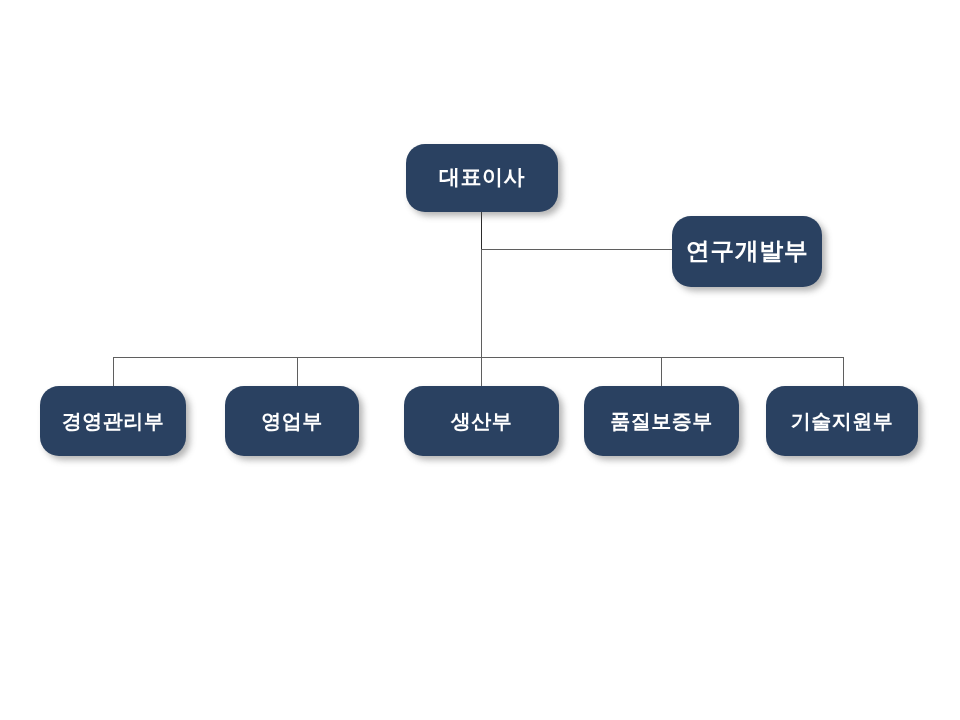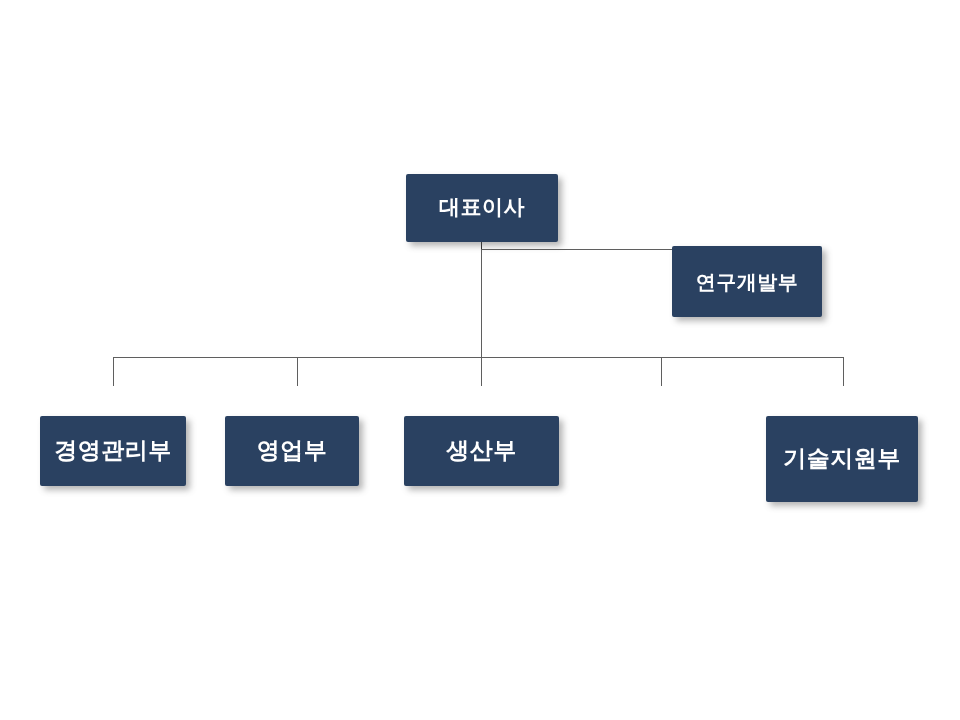--- a/index.html
+++ b/index.html
@@ -34,42 +34,41 @@
   .connector.stub {
     background: #2b2b2b;
     width: 1px;
   }
 
   
   .node {
     position: absolute;
     box-sizing: border-box;
     background: #2a4161;
-    border-radius: 2px;
+    border-radius: 19px;
     color: #ffffff;
     display: flex;
     align-items: center;
     justify-content: center;
     text-align: center;
     font-weight: bold;
     letter-spacing: 0.5px;
     box-shadow: 4px 4px 6px rgba(90, 90, 90, 0.45);
     user-select: none;
-    margin-top: 30px;
   }
 
   .node-label {
     display: block;
     line-height: 1.1;
     white-space: nowrap;
   }
 
   .node.root   { font-size: 21px; }
-  .node.branch { font-size: 20px; }
-  .node.leaf   { font-size: 23px; }
+  .node.branch { font-size: 24px; }
+  .node.leaf   { font-size: 20px; }
 </style>
 </head>
 <body>
 
 <div id="org-chart">
 
   <div class="connector v stub" style="left:481px; top:212px; height:37px;"></div>
 
   <div class="connector h" style="left:481px; top:249px; width:191px;"></div>
 
@@ -98,18 +97,21 @@
   </div>
 
   <div class="node leaf" style="left:225px; top:386px; width:134px; height:70px;">
     <span class="node-label">영업부</span>
   </div>
 
   <div class="node leaf" style="left:404px; top:386px; width:155px; height:70px;justify-content:center;">
     <span class="node-label">생산부</span>
   </div>
 
+  <div class="node leaf" style="left:584px; top:386px; width:155px; height:70px;">
+    <span class="node-label">품질보증부</span>
+  </div>
 
-  <div class="node leaf" style="left:766px; top:386px; width:152px; height:86px;">
+  <div class="node leaf" style="left:766px; top:386px; width:152px; height:70px;">
     <span class="node-label">기술지원부</span>
   </div>
 
 </div>
 
 </body></html>

